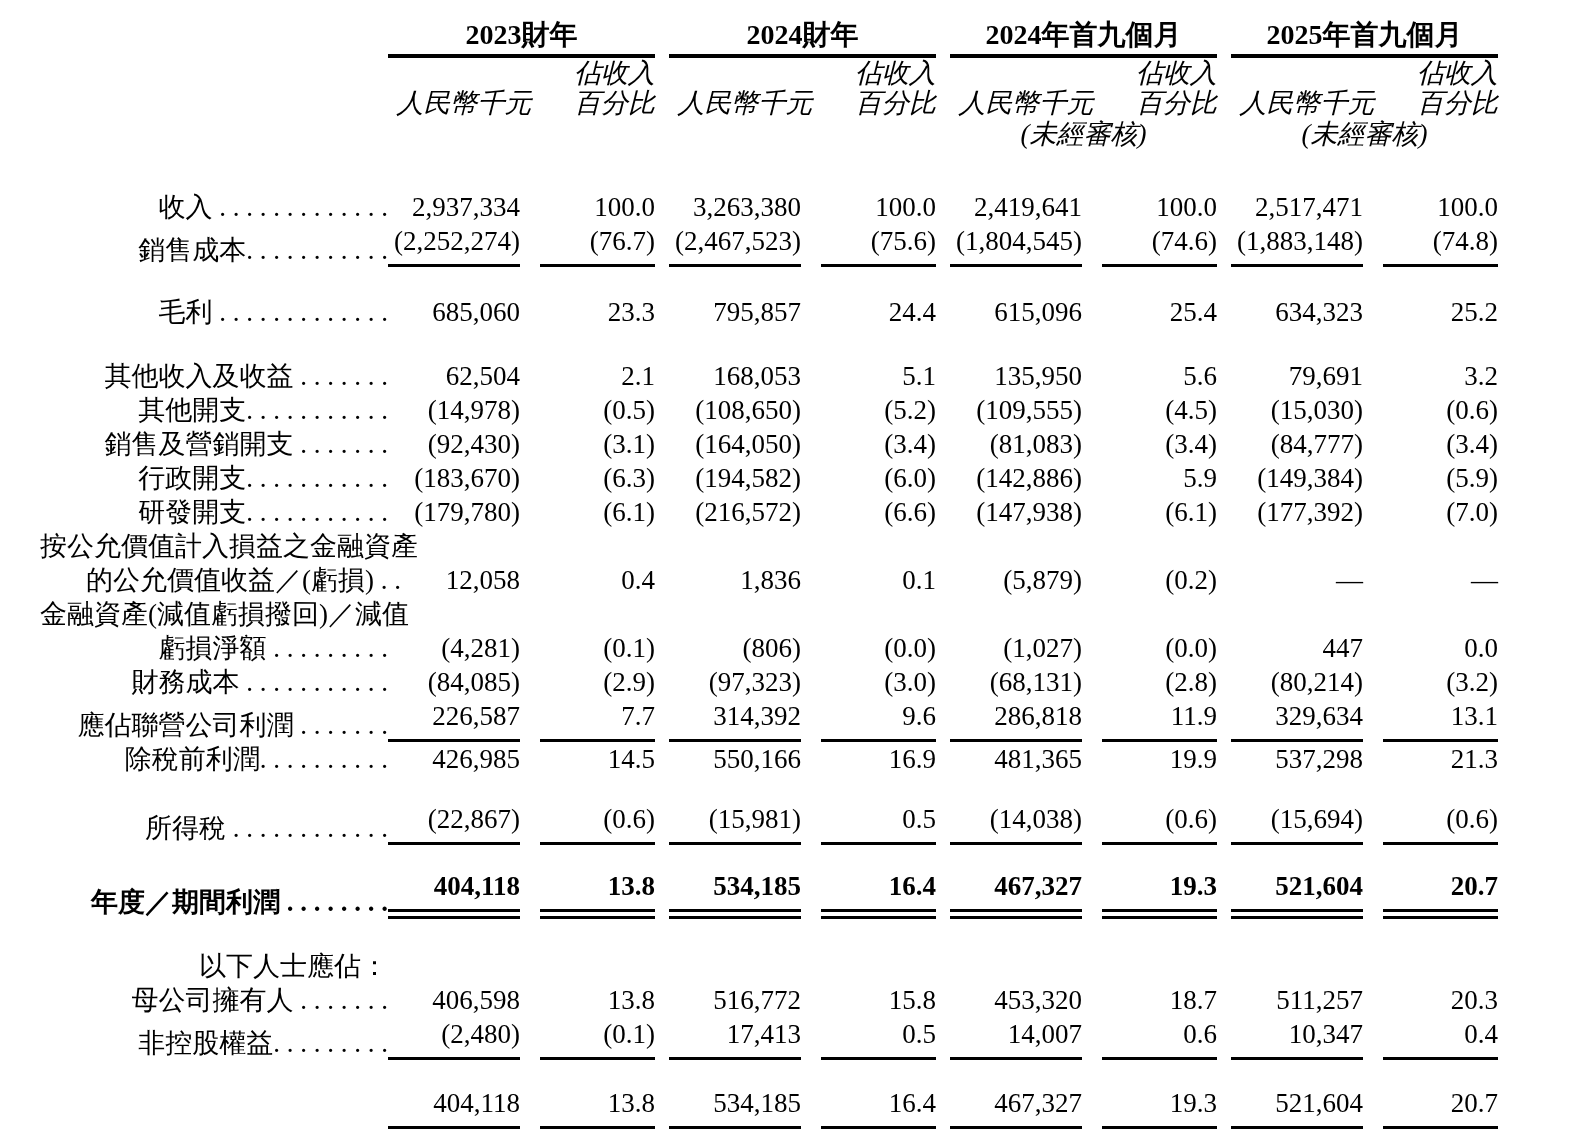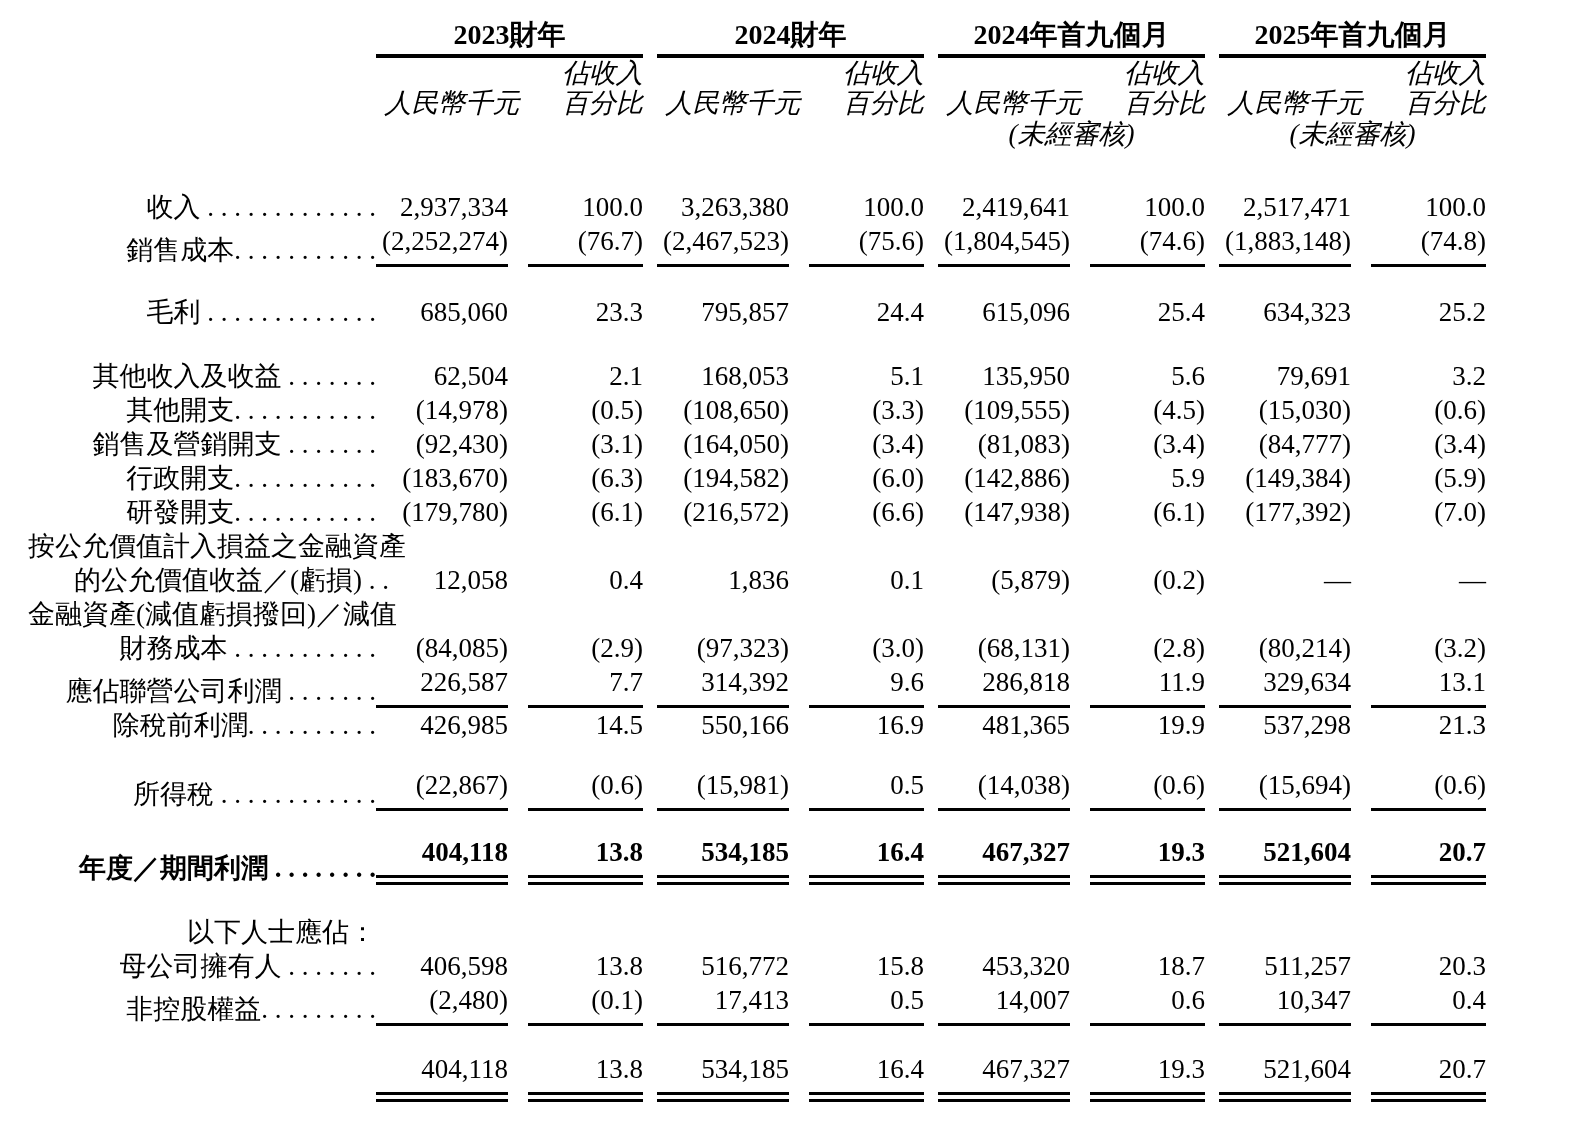--- a/index.html
+++ b/index.html
@@ -7,21 +7,21 @@
     font-family:"Liberation Serif","DejaVu Serif",serif;
     color:#000;
     -webkit-font-smoothing:antialiased;
   }
   .page{
     position:relative;
     width:1592px;height:1130px;
     background:#fff;
     overflow:hidden;
     box-sizing:border-box;
-    padding:14px 0 0 28px;
+    padding:14px 0 0 40px;
   }
   table.fin{
     border-collapse:separate;border-spacing:0;
     table-layout:fixed;
     width:1458px;
     font-size:27px;
   }
   td{vertical-align:bottom;padding:0;}
   .lbl{white-space:nowrap;overflow:visible;text-align:right;}
   .ind{padding-left:46px;}
@@ -198,21 +198,21 @@
           <td class="num">3.2</td>
         </tr>
         <tr>
           <td class="lbl lblcell">其他開支. . . . . . . . . . .</td>
           <td class="num">(14,978)</td>
           <td class="gap"></td>
           <td class="num">(0.5)</td>
           <td class="gap"></td>
           <td class="num">(108,650)</td>
           <td class="gap"></td>
-          <td class="num">(3.3)</td>
+          <td class="num">(5.2)</td>
           <td class="gap"></td>
           <td class="num">(109,555)</td>
           <td class="gap"></td>
           <td class="num">(4.5)</td>
           <td class="gap"></td>
           <td class="num">(15,030)</td>
           <td class="gap"></td>
           <td class="num">(0.6)</td>
         </tr>
         <tr>
@@ -315,20 +315,38 @@
           <td class="gap"></td>
           <td class="num"></td>
           <td class="gap"></td>
           <td class="num"></td>
           <td class="gap"></td>
           <td class="num"></td>
           <td class="gap"></td>
           <td class="num"></td>
           <td class="gap"></td>
           <td class="num"></td>
+        </tr>
+        <tr>
+          <td class="lbl lblcell ind">虧損淨額 . . . . . . . . .</td>
+          <td class="num">(4,281)</td>
+          <td class="gap"></td>
+          <td class="num">(0.1)</td>
+          <td class="gap"></td>
+          <td class="num">(806)</td>
+          <td class="gap"></td>
+          <td class="num">(0.0)</td>
+          <td class="gap"></td>
+          <td class="num">(1,027)</td>
+          <td class="gap"></td>
+          <td class="num">(0.0)</td>
+          <td class="gap"></td>
+          <td class="num">447</td>
+          <td class="gap"></td>
+          <td class="num">0.0</td>
         </tr>
         <tr>
           <td class="lbl lblcell">財務成本 . . . . . . . . . . .</td>
           <td class="num">(84,085)</td>
           <td class="gap"></td>
           <td class="num">(2.9)</td>
           <td class="gap"></td>
           <td class="num">(97,323)</td>
           <td class="gap"></td>
           <td class="num">(3.0)</td>

